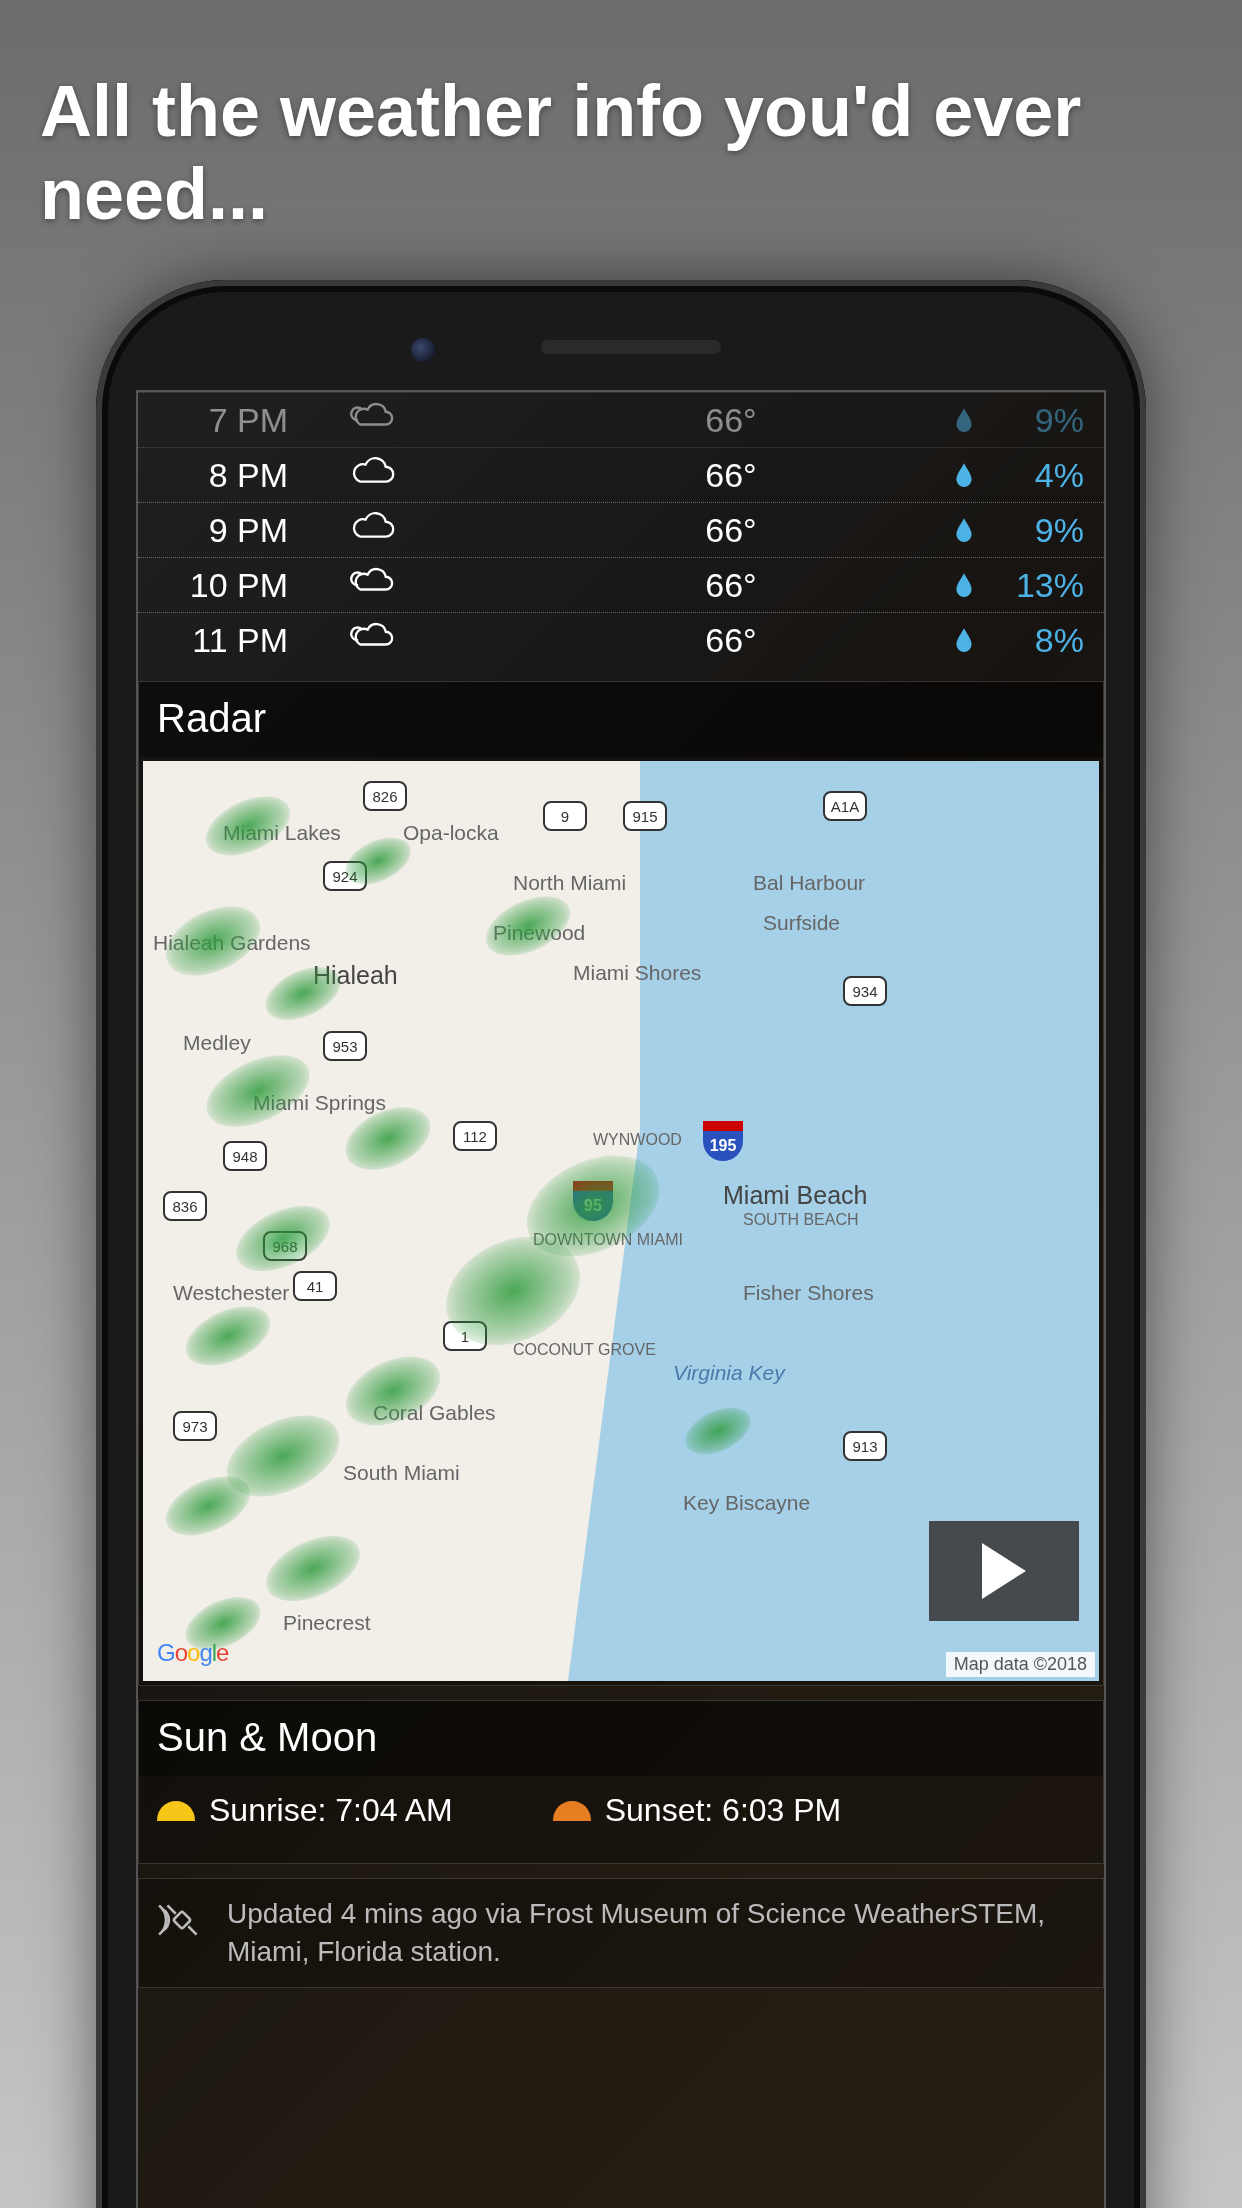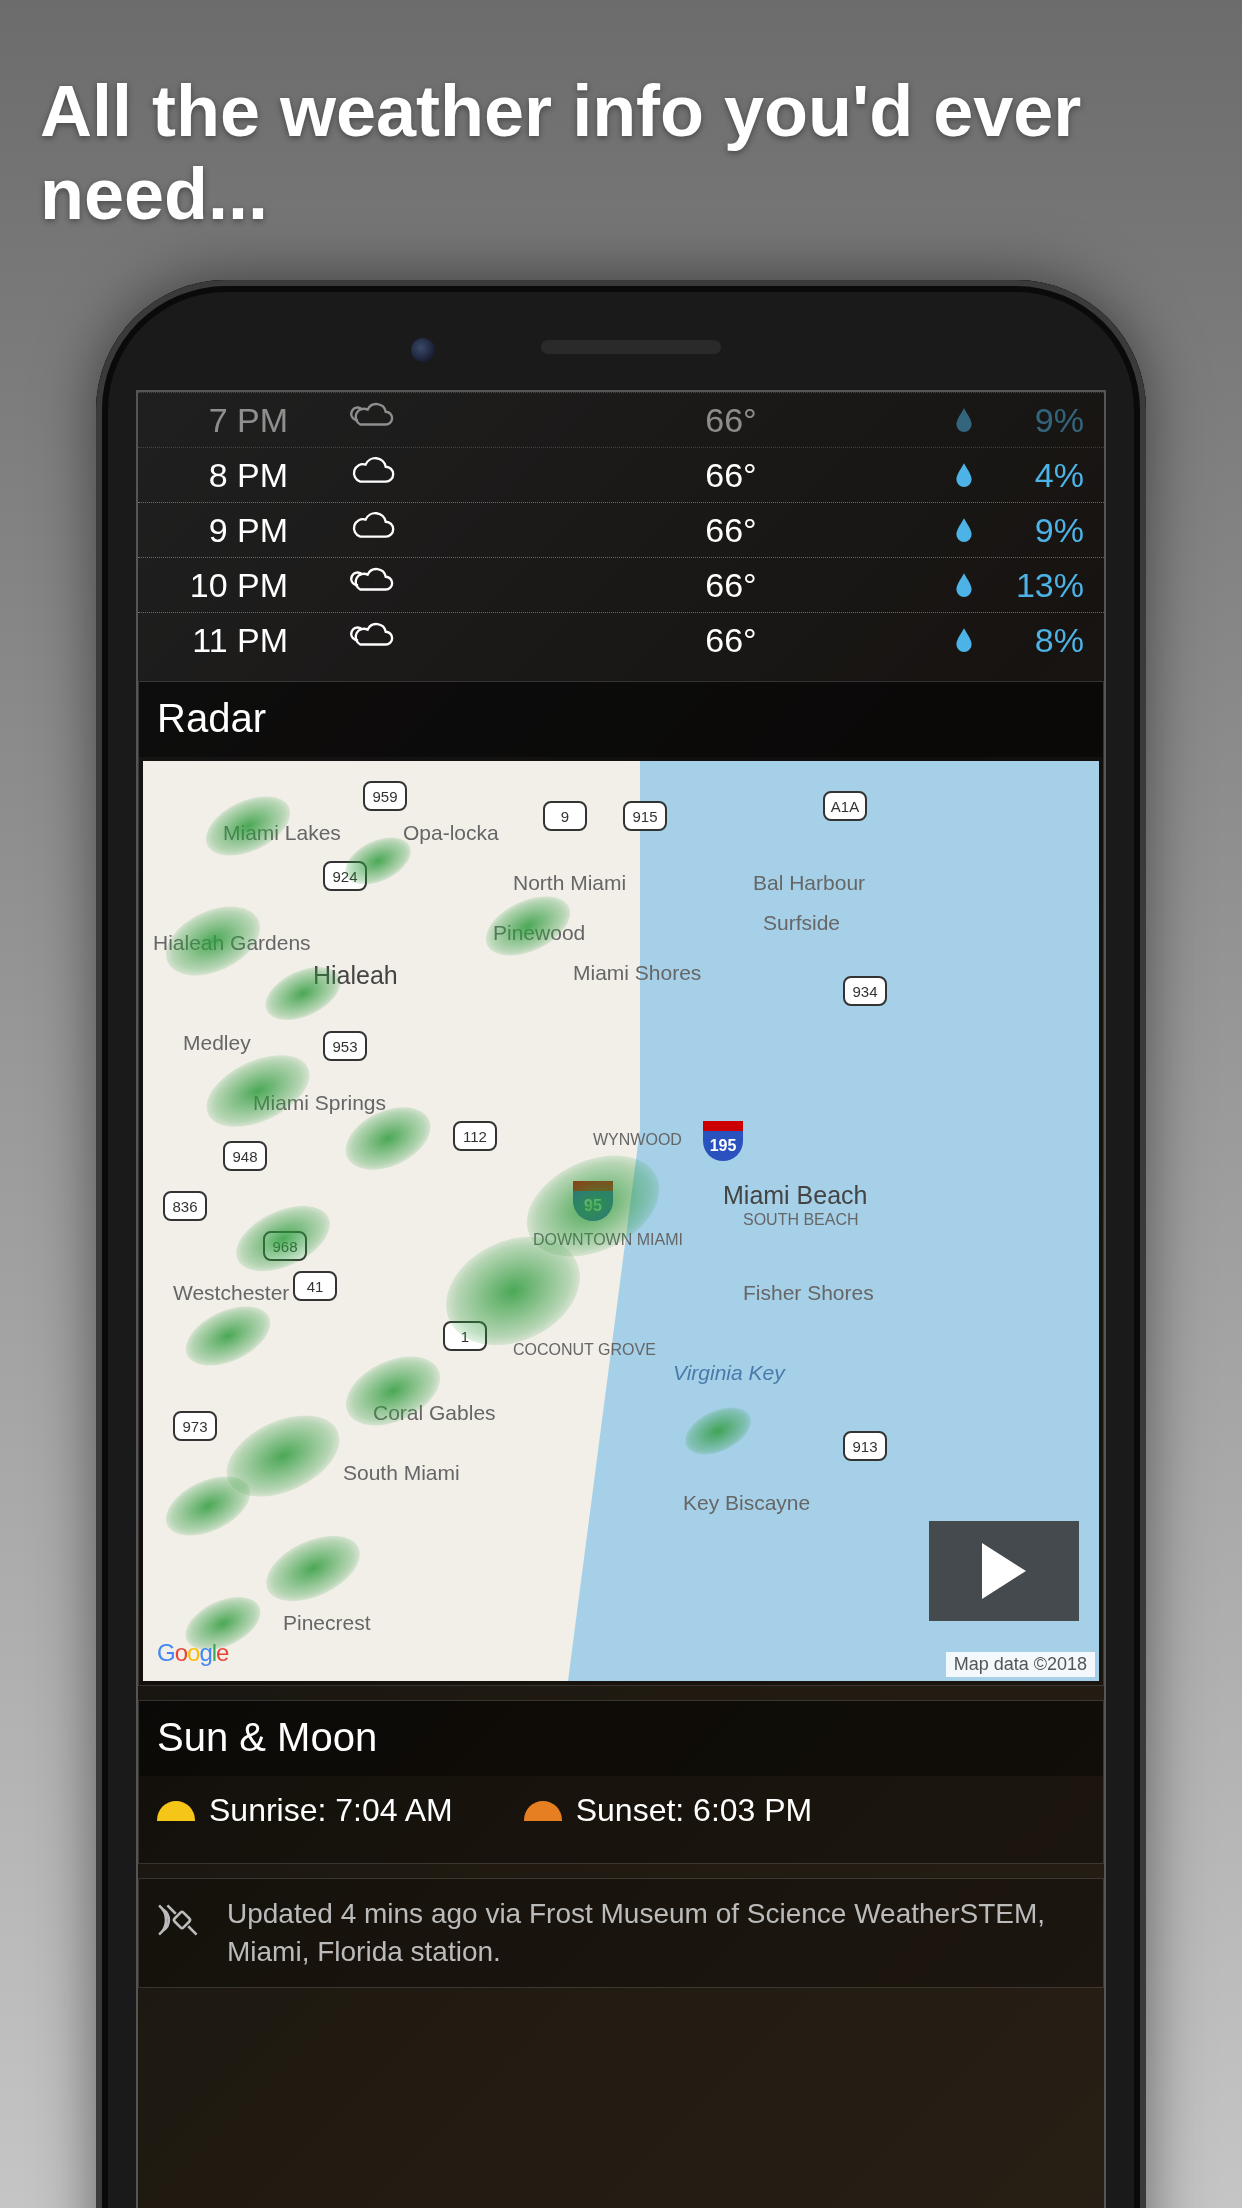--- a/index.html
+++ b/index.html
@@ -205,21 +205,21 @@
   align-items: center;
   justify-content: center;
 }
 .sun-moon-body {
   padding: 16px 18px;
   color: #fff;
   font-size: 32px;
 }
 .sun-row {
   display: flex;
-  gap: 71px;
+  gap: 100px;
   align-items: center;
   margin-bottom: 18px;
 }
 .sun-item { display: flex; align-items: center; gap: 14px; }
 .sunrise-icon {
   width: 38px; height: 20px;
   background: #f5c518;
   border-radius: 38px 38px 0 0;
 }
 .sunset-icon {
@@ -366,21 +366,21 @@
           <div class="map-label" style="top:470px;left:390px;font-size:16px">DOWNTOWN MIAMI</div>
           <div class="map-label" style="top:520px;left:30px">Westchester</div>
           <div class="map-label" style="top:520px;left:600px">Fisher Shores</div>
           <div class="map-label" style="top:580px;left:370px;font-size:16px">COCONUT GROVE</div>
           <div class="map-label" style="top:600px;left:530px;font-style:italic;color:#4a7aaa">Virginia Key</div>
           <div class="map-label" style="top:640px;left:230px">Coral Gables</div>
           <div class="map-label" style="top:700px;left:200px">South Miami</div>
           <div class="map-label" style="top:730px;left:540px">Key Biscayne</div>
           <div class="map-label" style="top:850px;left:140px">Pinecrest</div>
 
-          <div class="hwy-shield" style="top:20px;left:220px">959</div>
+          <div class="hwy-shield" style="top:20px;left:220px">826</div>
           <div class="hwy-shield" style="top:100px;left:180px">924</div>
           <div class="hwy-shield" style="top:40px;left:400px">9</div>
           <div class="hwy-shield" style="top:40px;left:480px">915</div>
           <div class="hwy-shield" style="top:30px;left:680px">A1A</div>
           <div class="hwy-shield" style="top:270px;left:180px">953</div>
           <div class="hwy-shield" style="top:215px;left:700px">934</div>
           <div class="hwy-shield" style="top:360px;left:310px">112</div>
           <div class="interstate" style="top:360px;left:560px">195</div>
           <div class="hwy-shield" style="top:380px;left:80px">948</div>
           <div class="interstate" style="top:420px;left:430px">95</div>

